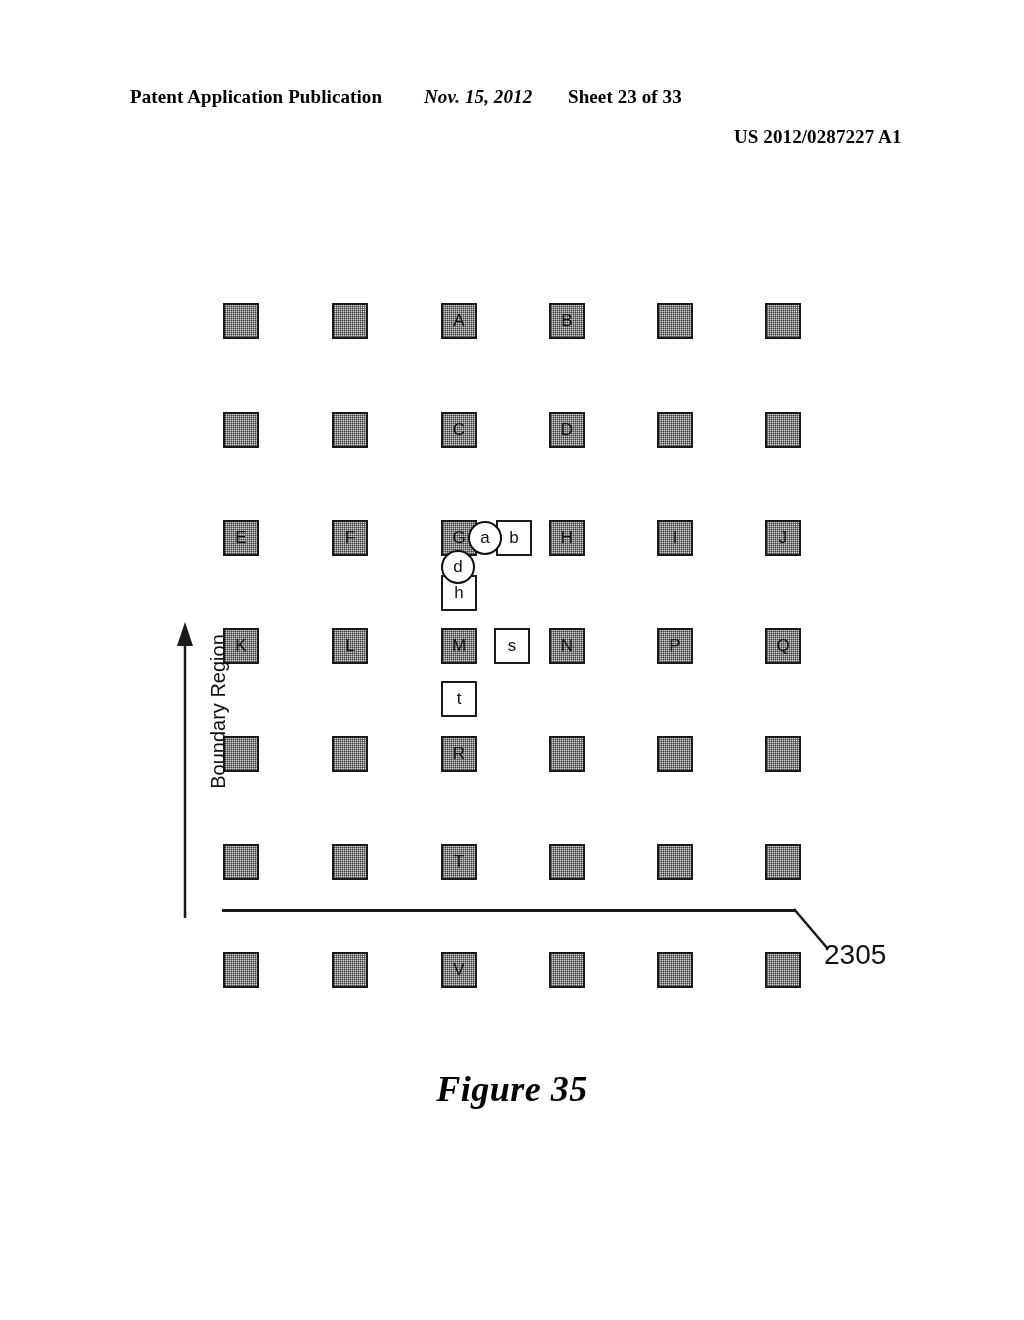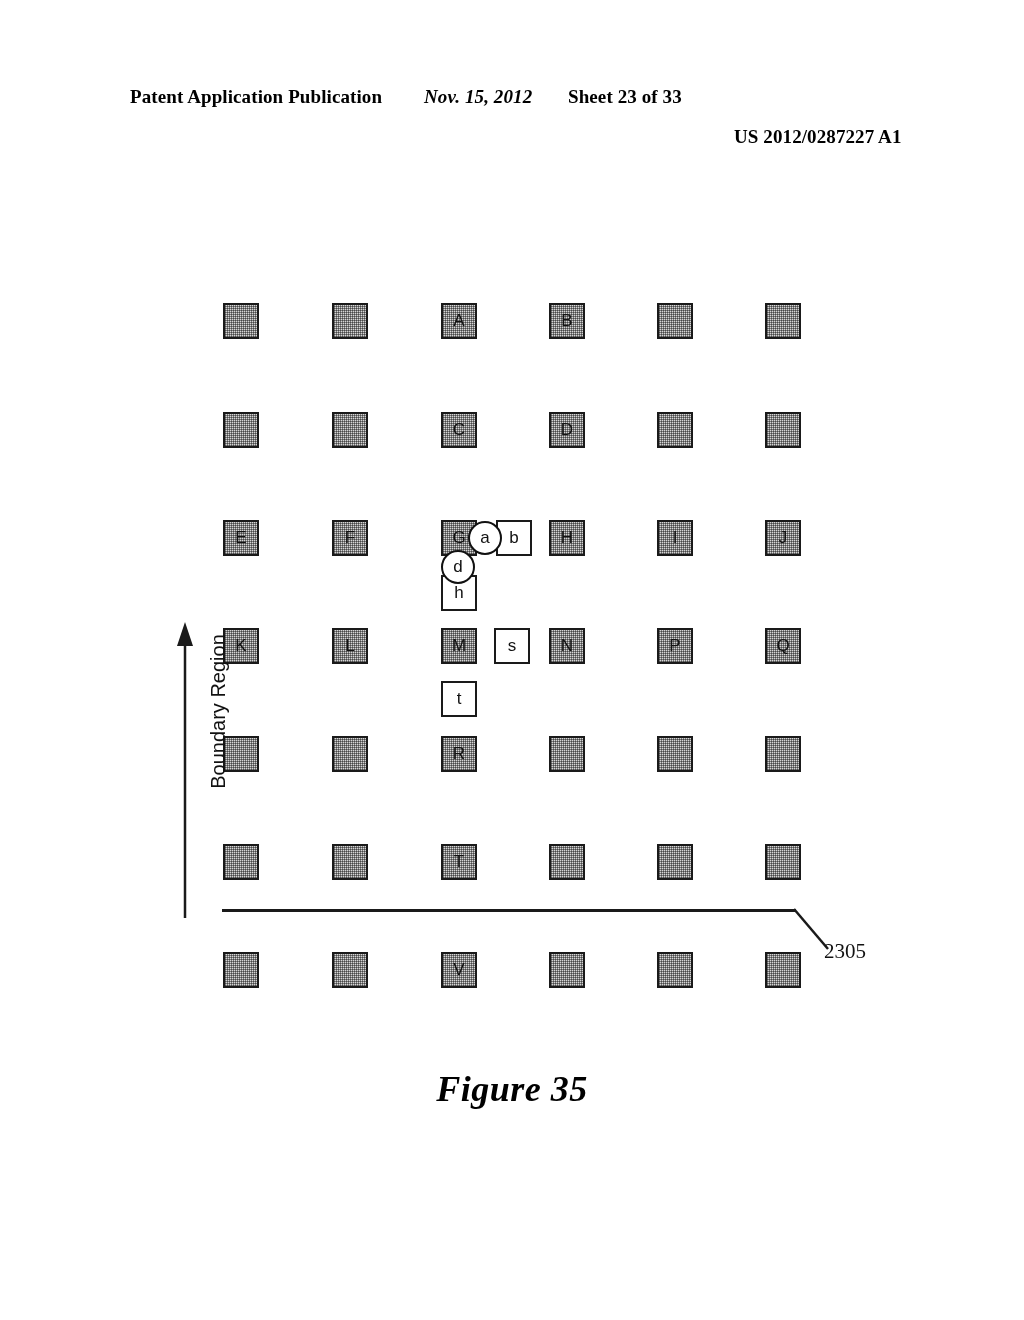--- a/index.html
+++ b/index.html
@@ -125,22 +125,22 @@
     position: absolute;
     left: 790px;
     top: 905px;
     width: 44px;
     height: 48px;
   }
   #boundary-ref {
     position: absolute;
     left: 824px;
     top: 939px;
-    font-size: 21px;
-    font-family: Liberation Serif, serif;
+    font-size: 28px;
+    font-family: Liberation Sans, sans-serif;
     color: #111111;
     white-space: nowrap;
   }
 
   
   #figure-caption {
     position: absolute;
     left: 0;
     top: 1068px;
     width: 1024px;

